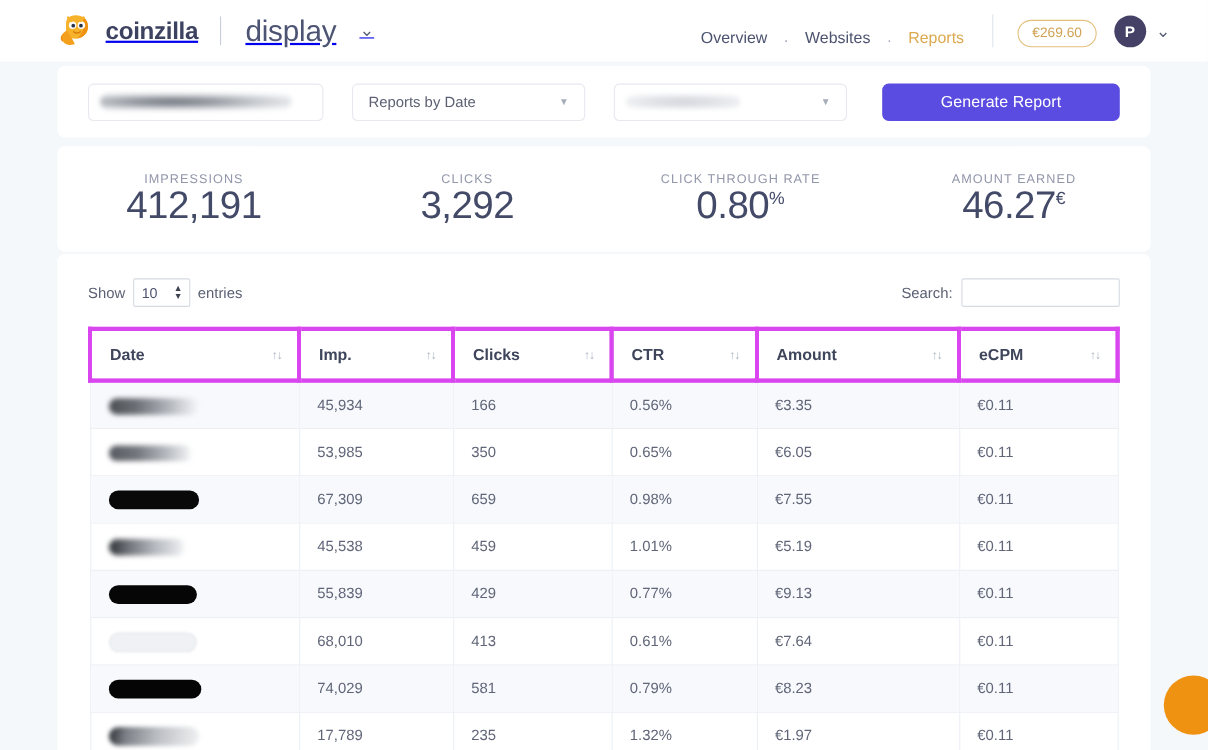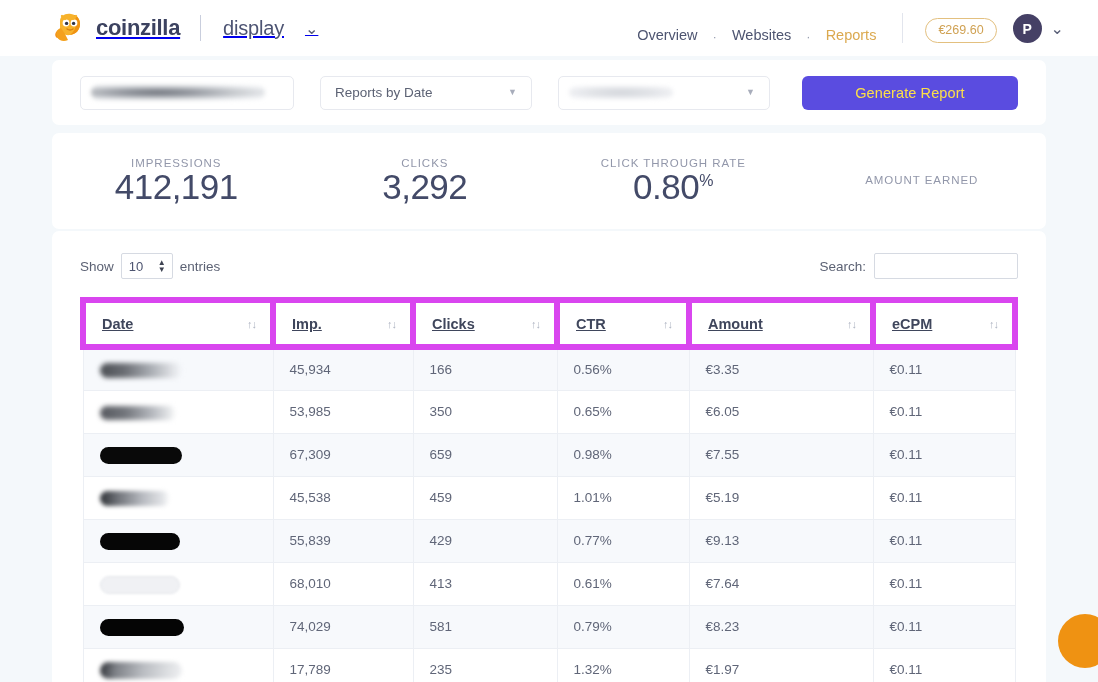--- a/index.html
+++ b/index.html
@@ -48,21 +48,21 @@
     color: #3c4260;
     letter-spacing: -0.3px;
   }
   .brand-sep {
     width: 1px;
     height: 26px;
     background: #c9cedd;
     margin: 0 12px 0 10px;
   }
   .brand-sub {
-    font-size: 20px;
+    font-size: 27px;
     color: #4d5473;
     font-weight: normal;
     letter-spacing: -0.2px;
   }
   .brand-caret {
     margin-left: 11px;
     color: #5a6078;
     display: inline-block;
   }
 
@@ -170,21 +170,21 @@
     filter: blur(2.3px);
   }
   .redact.r-sel {
     left: 10px; top: 9px; width: 104px; height: 13px;
     background: radial-gradient(ellipse at 50% 50%, #d2d5da 0%, #e2e4e8 45%, #f0f1f4 75%, rgba(248,249,250,0) 100%);
     filter: blur(2px);
   }
   .gen-btn {
     margin-left: auto;
     background: #5a4ce0;
-    color: #fde047;
+    color: #ffffff;
     border: none;
     border-radius: 6px;
     height: 34px;
     width: 216px;
     font-size: 14.5px;
     font-family: inherit;
     cursor: pointer;
     letter-spacing: 0.1px;
   }
 
@@ -282,32 +282,31 @@
     color: #4d5470;
     outline: none;
   }
 
   table {
     width: 100%;
     border-collapse: collapse;
     table-layout: fixed;
   }
   thead th {
-    border: 6px solid #d946ef;
+    border: 4px solid #d946ef;
     background: #fff;
     height: 47px;
     font-size: 14.5px;
     font-weight: bold;
     color: #3f465c;
     text-align: left;
     padding: 0 16px;
     position: relative;
     cursor: pointer;
     vertical-align: middle;
-    text-decoration: underline;
   }
   .sort-ico {
     position: absolute;
     right: 14px;
     top: 50%;
     transform: translateY(-50%);
     color: #aeb4c2;
     font-size: 11px;
     letter-spacing: -1px;
   }
@@ -426,20 +425,21 @@
     <div class="stat">
       <div class="stat-label">CLICKS</div>
       <div class="stat-value"><span>3,292</span><span class="stat-sup"></span></div>
     </div>
     <div class="stat">
       <div class="stat-label">CLICK THROUGH RATE</div>
       <div class="stat-value"><span>0.80</span><span class="stat-sup">%</span></div>
     </div>
     <div class="stat">
       <div class="stat-label">AMOUNT EARNED</div>
+      <div class="stat-value"><span>46.27</span><span class="stat-sup">€</span></div>
     </div>
   </div>
 
   <div class="card table-card">
 
     <div class="table-controls">
       <div class="show-entries">
         <span>Show</span>
         <span class="mini-select">
           <span>10</span>

